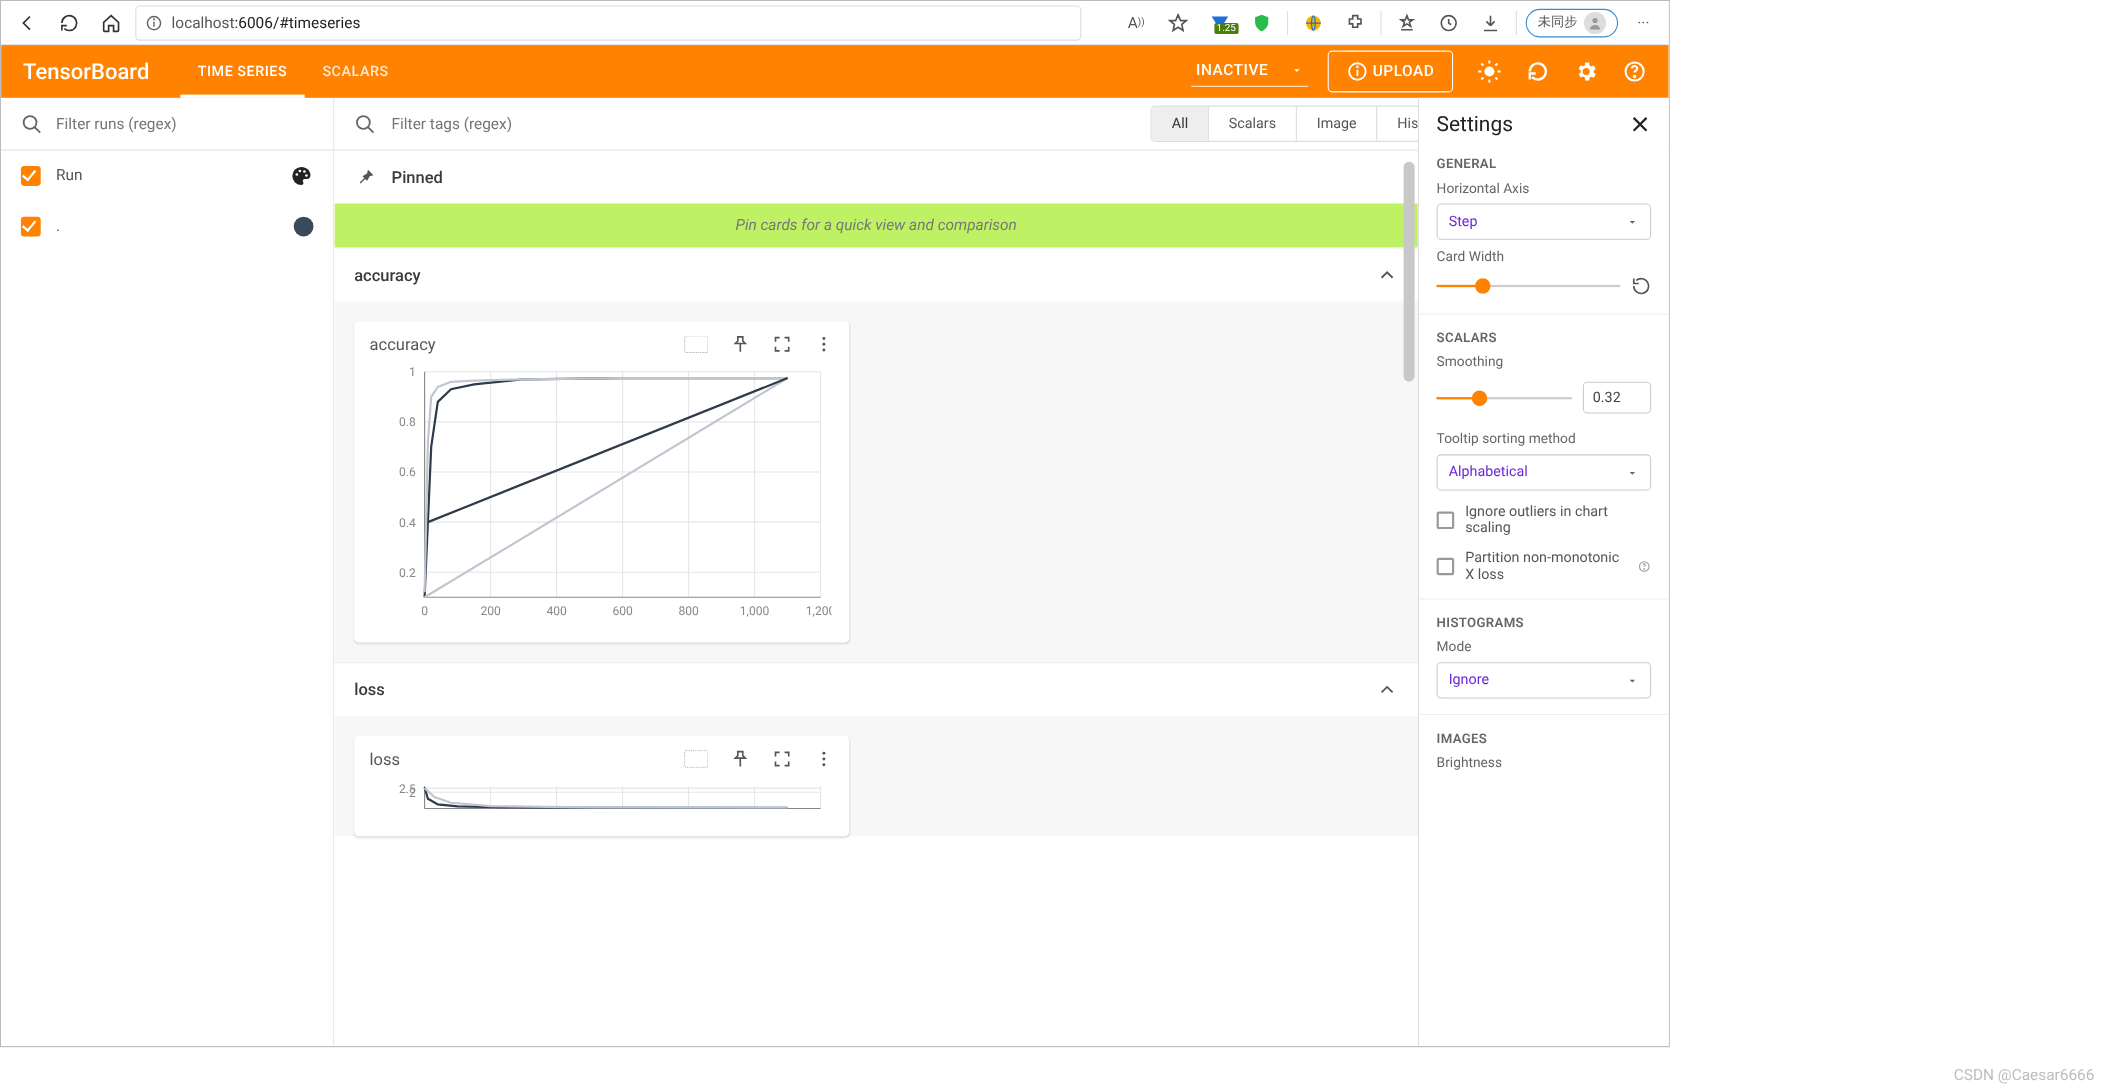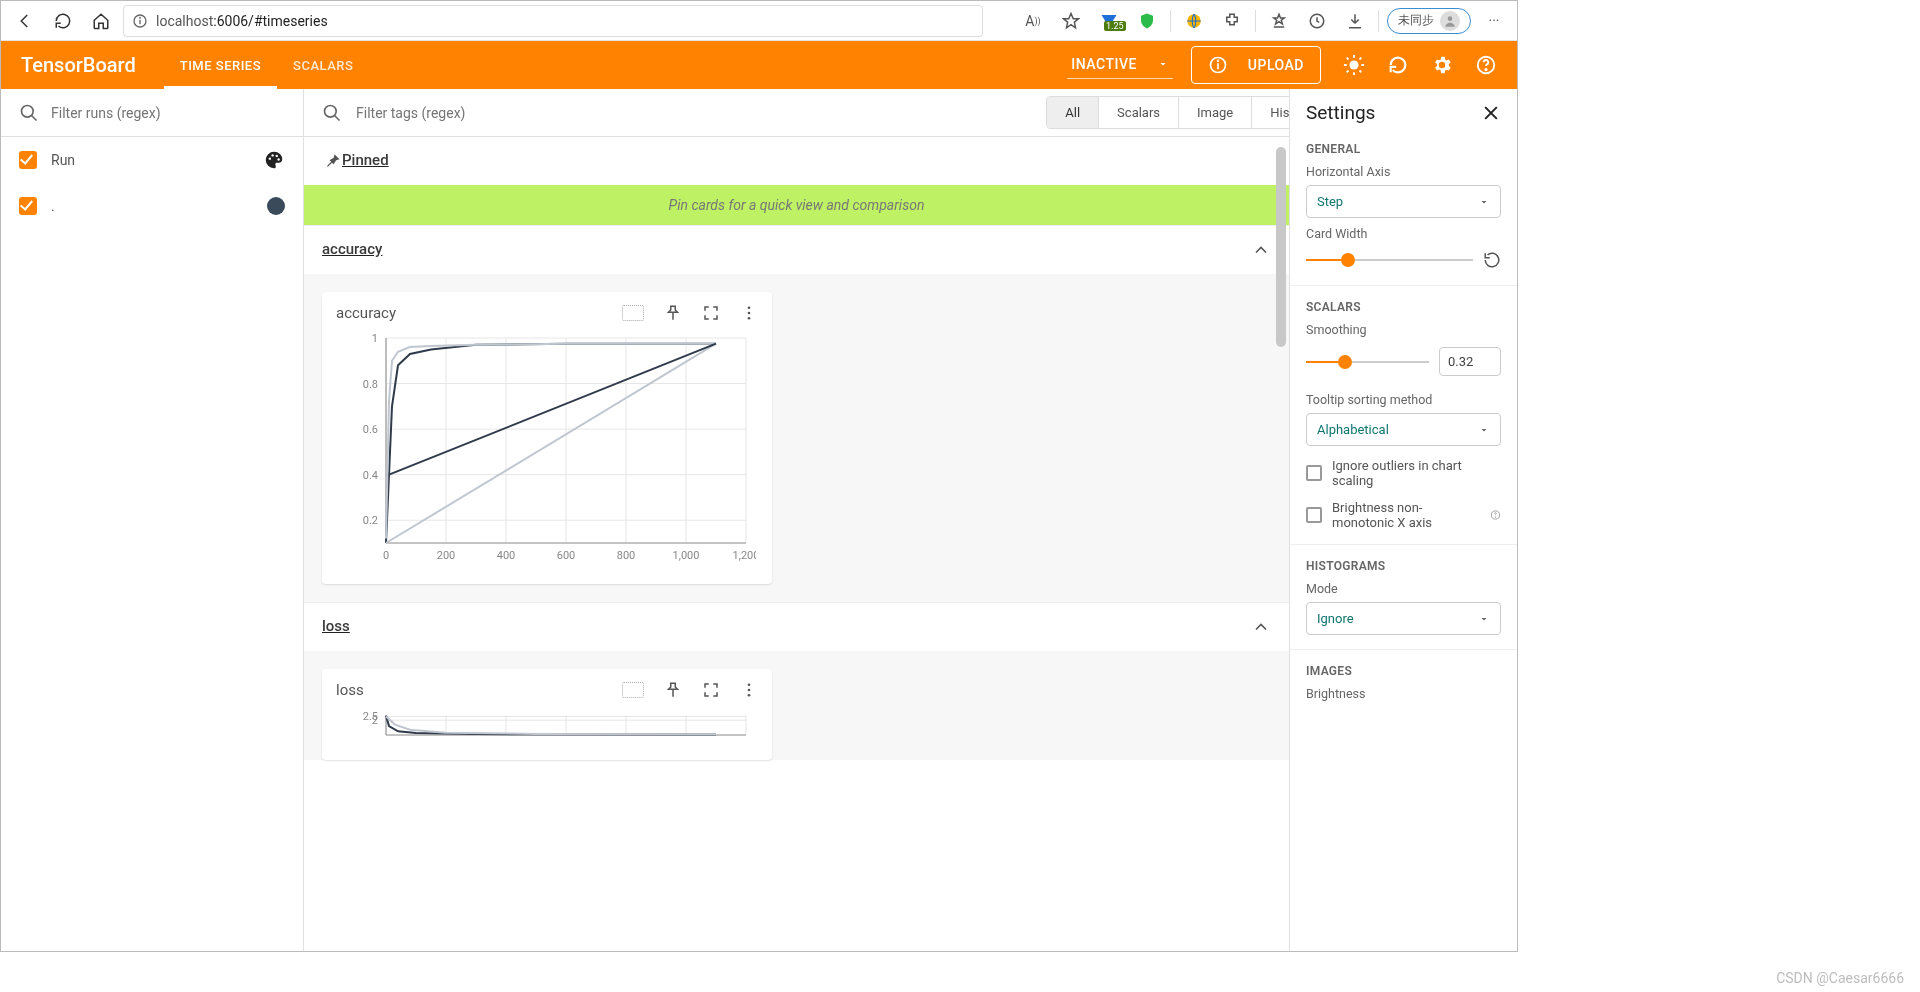--- a/index.html
+++ b/index.html
@@ -20,21 +20,21 @@
   .app-frame{border:1px solid #bbb;width:1518px;height:952px;margin-left:0;overflow:hidden;}
   
   .hdr{height:48px;background:#FF8200;display:flex;align-items:center;padding:0 20px;color:#fff;}
   .brand{font-size:20px;font-weight:500;margin-right:28px;}
   .tabs{display:flex;height:100%;}
   .tab{display:flex;align-items:center;padding:0 16px;color:rgba(255,255,255,.82);font-size:13px;font-weight:500;letter-spacing:.5px;cursor:pointer;position:relative;}
   .tab.active{color:#fff;}
   .tab.active::after{content:"";position:absolute;left:0;right:0;bottom:0;height:3px;background:#fff;}
   .hdr .spacer{flex:1;}
   .inactive-sel{display:flex;align-items:center;gap:20px;border-bottom:1px solid rgba(255,255,255,.7);padding:4px 4px 6px 4px;margin-right:18px;font-size:14px;font-weight:500;letter-spacing:.5px;}
-  .upload-btn{display:flex;align-items:center;gap:20px;border:1px solid #fff;border-radius:4px;padding:8px 16px;font-weight:500;letter-spacing:.5px;cursor:pointer;}
+  .upload-btn{display:flex;align-items:center;gap:4px;border:1px solid #fff;border-radius:4px;padding:8px 16px;font-weight:500;letter-spacing:.5px;cursor:pointer;}
   .hdr-icons{display:flex;align-items:center;gap:22px;margin-left:22px;}
   .hdr-icons .hi{color:#fff;cursor:pointer;}
   
   .main{display:flex;height:calc(100% - 64px);}    
   .sidebar{width:303px;border-right:1px solid #e0e0e0;background:#fff;}
   .filter-row{height:48px;display:flex;align-items:center;padding:0 18px;border-bottom:1px solid #e0e0e0;color:#757575;gap:12px;}
   .filter-row input{border:none;outline:none;font-size:14px;flex:1;color:#444;}
   .run-row{height:46px;display:flex;align-items:center;padding:0 18px;gap:14px;}
   .chk{width:18px;height:18px;background:#FF8200;border-radius:3px;position:relative;}
   .chk::after{content:"";position:absolute;left:4px;top:1px;width:5px;height:10px;border:solid #fff;border-width:0 2px 2px 0;transform:rotate(40deg);}  
@@ -44,40 +44,40 @@
   
   .content{flex:1;display:flex;flex-direction:column;background:#fff;position:relative;}
   .content-top{height:48px;border-bottom:1px solid #e0e0e0;display:flex;align-items:center;padding:0 18px;gap:14px;}
   .content-top input{border:none;outline:none;font-size:14px;flex:1;}
   .chipset{display:flex;border:1px solid #ddd;border-radius:4px;overflow:hidden;margin-left:12px;}
   .chip{padding:8px 18px;color:#555;border-left:1px solid #ddd;cursor:pointer;font-size:13px;}
   .chip:first-child{border-left:none;}
   .chip.active{background:#eee;color:#333;}
   .settings-btn{display:flex;align-items:center;gap:8px;background:#eceff1;border-radius:4px;padding:8px 14px;margin-left:28px;color:#555;cursor:pointer;}
   .scroll-area{flex:1;overflow:auto;background:#fff;}
-  .section-head{display:flex;align-items:flex-start;padding:14px 18px;border-top:1px solid #eee;text-decoration:underline;}
+  .section-head{display:flex;align-items:center;padding:14px 18px;gap:14px;border-top:1px solid #eee;}
   .section-head.first{border-top:none;}
   .pinhead svg{color:#555;}
   .section-title{font-size:15px;font-weight:500;color:#3a3a3a;flex:1;}
   .collapse-ic{color:#666;}
   .pin-hint{background:#bef264;color:#777;font-style:italic;text-align:center;padding:12px 0;}
   .sec-body{padding:18px;background:#f7f7f7;}
   .card{width:450px;background:#fff;border-radius:4px;box-shadow:0 1px 2px rgba(0,0,0,.12);padding:12px 14px 16px 14px;}
   .card-head{display:flex;align-items:center;margin-bottom:6px;}
   .card-title{flex:1;color:#555;font-size:15px;}
   .card-icons{display:flex;gap:20px;color:#666;align-items:center;}
   .card-icons .ic-box{border:1px dotted #aaa;width:22px;height:16px;border-radius:2px;}
   .chart-area{position:relative;width:420px;}
   
   .settings-panel{position:absolute;right:0;top:0;bottom:0;width:228px;background:#fff;border-left:1px solid #e0e0e0;padding:12px 16px;overflow:auto;}
   .sp-head{display:flex;align-items:center;margin-bottom:18px;}
   .sp-head h2{font-size:19px;font-weight:400;flex:1;color:#222;}
   .sp-sec-title{font-size:12px;font-weight:600;letter-spacing:.3px;color:#666;margin:10px 0 8px;}
   .sp-label{font-size:12.5px;color:#666;margin:8px 0 6px;}
-  .sel{border:1px solid #ccc;border-radius:4px;padding:8px 10px;display:flex;align-items:center;justify-content:space-between;color:#0f766e;font-size:13px;cursor:pointer;}
+  .sel{border:1px solid #ccc;border-radius:4px;padding:8px 10px;display:flex;align-items:center;justify-content:space-between;color:#6d28d9;font-size:13px;cursor:pointer;}
   .slider{display:flex;align-items:center;gap:10px;margin:10px 0 16px;}
   .track{flex:1;height:2px;background:#ccc;position:relative;}
   .track .fill{position:absolute;left:0;top:0;bottom:0;background:#FF8200;}
   .thumb{position:absolute;top:-6px;width:14px;height:14px;border-radius:50%;background:#FF8200;margin-left:-7px;}
   .reset-ic{color:#555;}
   .num-inp{width:62px;border:1px solid #ccc;border-radius:4px;padding:6px 8px;font-size:13px;color:#444;}
   .chk-empty{width:16px;height:16px;border:2px solid #999;border-radius:2px;flex:none;}
   .chk-row{display:flex;align-items:center;gap:10px;font-size:13px;color:#555;margin:12px 0;}
   hr.sp-div{border:none;border-top:1px solid #eee;margin:14px -16px;}
   .scrollbar-track{position:absolute;right:3px;top:10px;width:10px;height:200px;background:#c8c8c8;border-radius:5px;}
@@ -459,21 +459,21 @@
             <svg width="12" height="12" viewBox="0 0 24 24" fill="#666">
               <path d="M7 10l5 5 5-5z"></path>
             </svg>
           </div>
       <div class="chk-row">
             <span class="chk-empty"></span>
             <span>Ignore outliers in chart scaling</span>
           </div>
       <div class="chk-row">
             <span class="chk-empty"></span>
-            <span>Brightness non-monotonic X axis</span>
+            <span>Partition non-monotonic X loss</span>
             <svg width="14" height="14" viewBox="0 0 24 24" fill="none" stroke="#999" stroke-width="2">
               <circle cx="12" cy="12" r="9"></circle>
               <path d="M10 9a2 2 0 1 1 3 1.7c-.8.4-1 .8-1 1.6"></path>
               <circle cx="12" cy="16.5" r=".6" fill="#999"></circle>
             </svg>
           </div>
       <hr class="sp-div">
       <div class="sp-sec-title">HISTOGRAMS</div>
       <div class="sp-label">Mode</div>
       <div class="sel">

